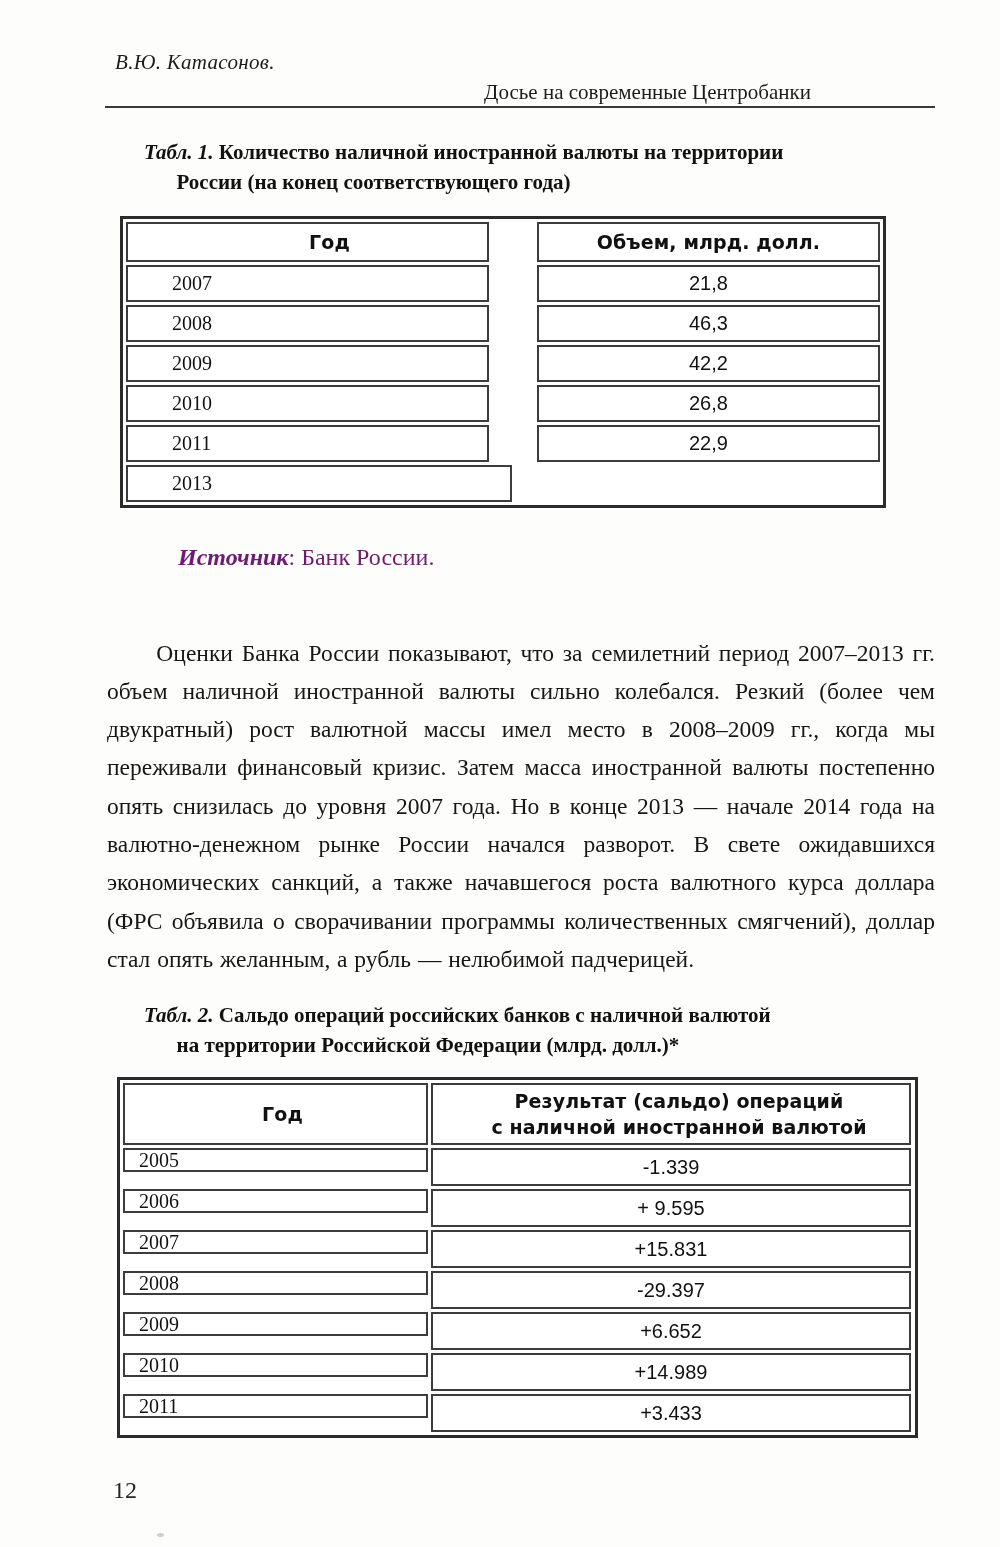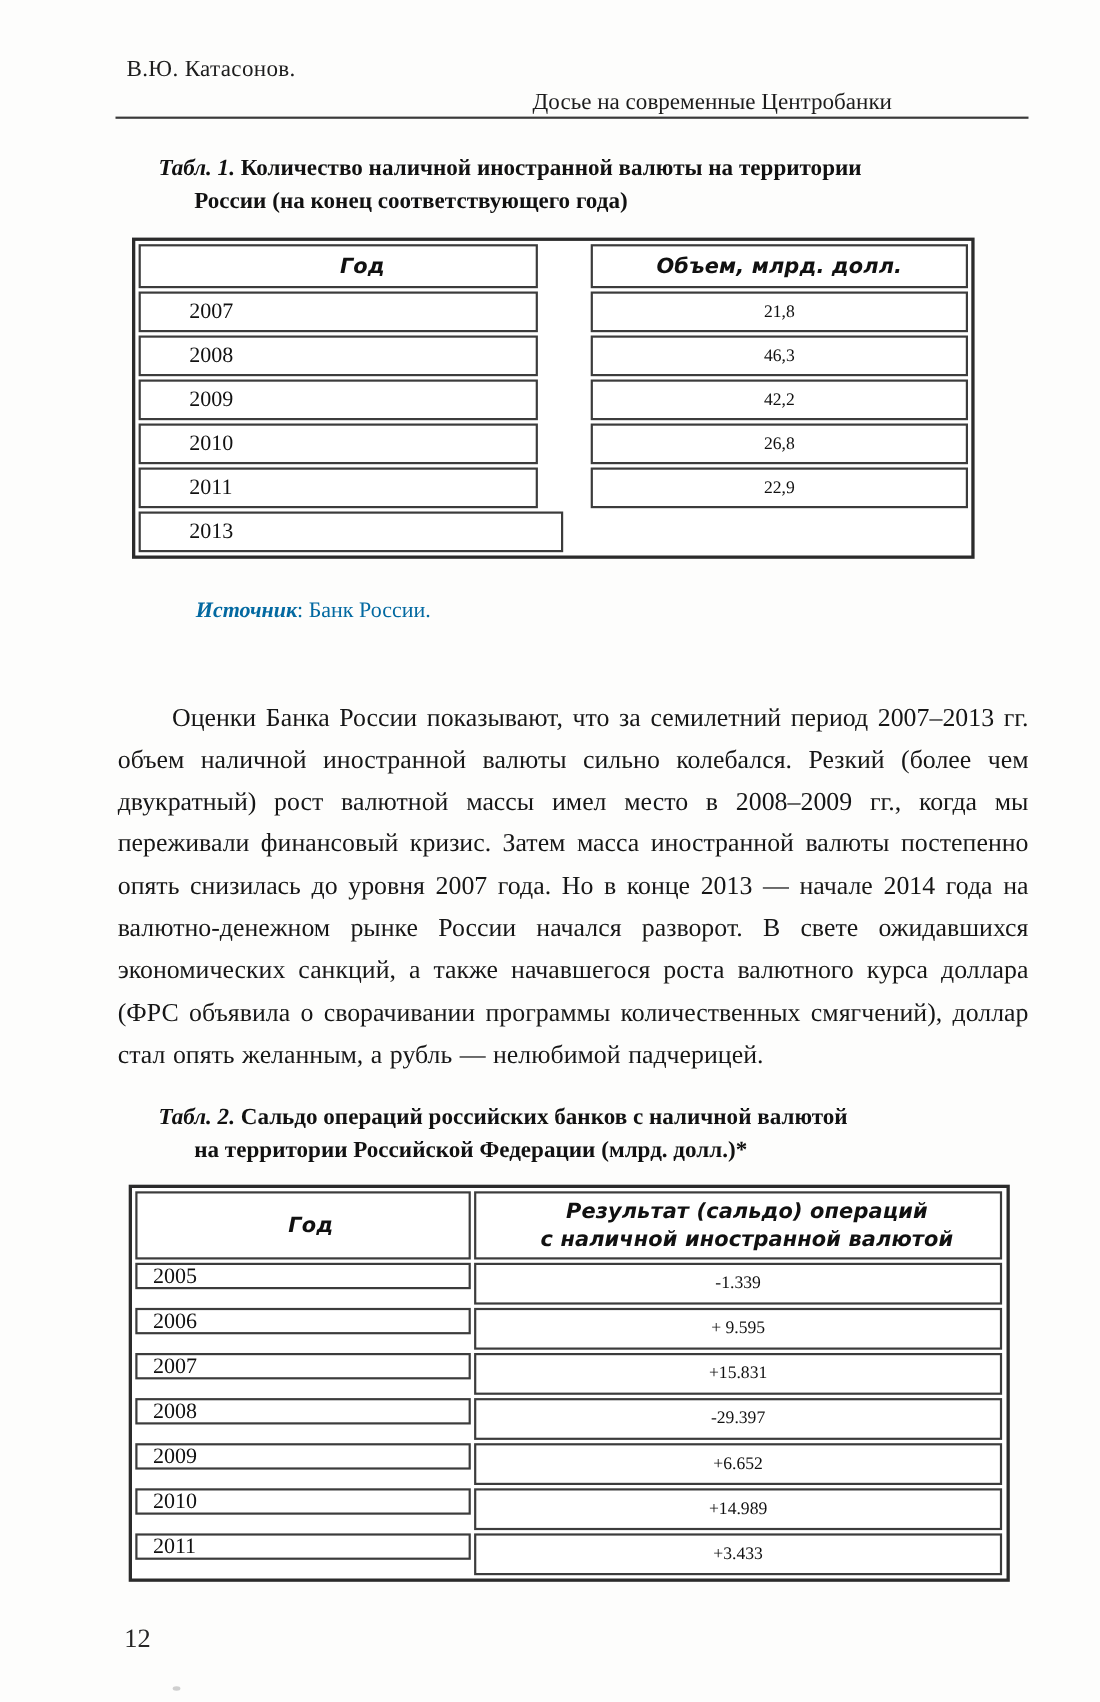--- a/index.html
+++ b/index.html
@@ -28,20 +28,21 @@
     position: absolute;
     left: 105px;
     top: 42px;
     width: 830px;
     height: 62px;
   }
   .rh-author {
     position: absolute;
     left: 10px;
     top: 8px;
+    font-style: italic;
     font-size: 21px;
     letter-spacing: 0.3px;
     color: #1c1c1c;
     white-space: nowrap;
   }
   .rh-title {
     position: absolute;
     left: 255px;
     top: 4px;
     width: 575px;
@@ -107,31 +108,30 @@
   .scan-table .cell + .cell {
     margin-left: 3px;
   }
   .scan-table .cell.head {
     font-weight: bold;
     justify-content: center;
     text-align: right;
     flex-direction: column;
     line-height: 26px;
     letter-spacing: 0.1px;
-    font-style: italic;
   }
   .scan-table .cell.year {
     justify-content: flex-start;
     font-family: Liberation Serif, serif;
     font-size: 20px;
   }
   .scan-table .cell.value {
     justify-content: center;
-    font-family: Liberation Serif, serif;
-    font-size: 16px;
+    font-family: Liberation Sans, sans-serif;
+    font-size: 20px;
   }
 
   
   #table-1 {
     left: 120px;
     top: 216px;
     width: 766px;
   }
   #table-1 .c-year  { width: 386px; padding-left: 44px; height: 37px; }
   #table-1 .c-value { width: 368px; height: 37px; margin-left: 48px; }
@@ -147,22 +147,22 @@
   #table-2 .c-year  { width: 305px; padding-left: 14px; height: 24px; }
   #table-2 .c-value { width: 480px; height: 38px; }
   #table-2 .row.header-row .c-year  { height: 62px; }
   #table-2 .row.header-row .c-value { height: 62px; padding-left: 16px; }
 
   
   .source-note {
     position: absolute;
     left: 178px;
     top: 544px;
-    font-size: 20px;
-    color: #0369a1;
+    font-size: 24px;
+    color: #701a75;
   }
   .source-note .src-label {
     font-style: italic;
     font-weight: bold;
   }
 
   
   .body-par {
     position: absolute;
     left: 107px;

